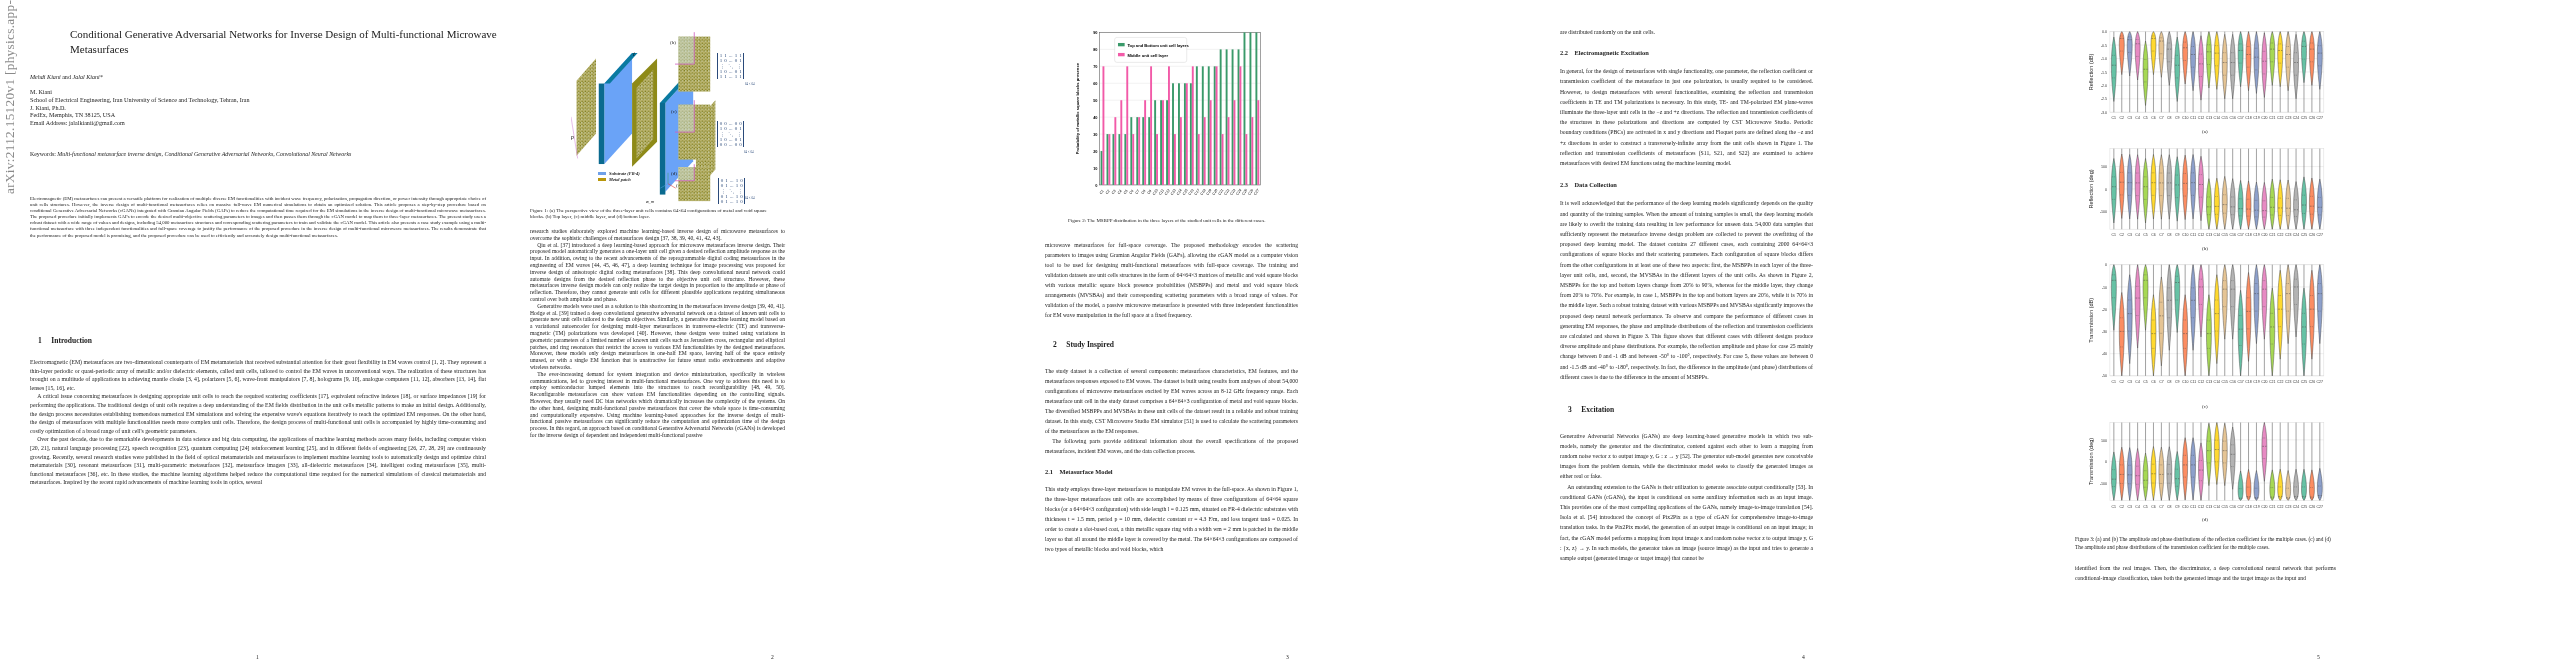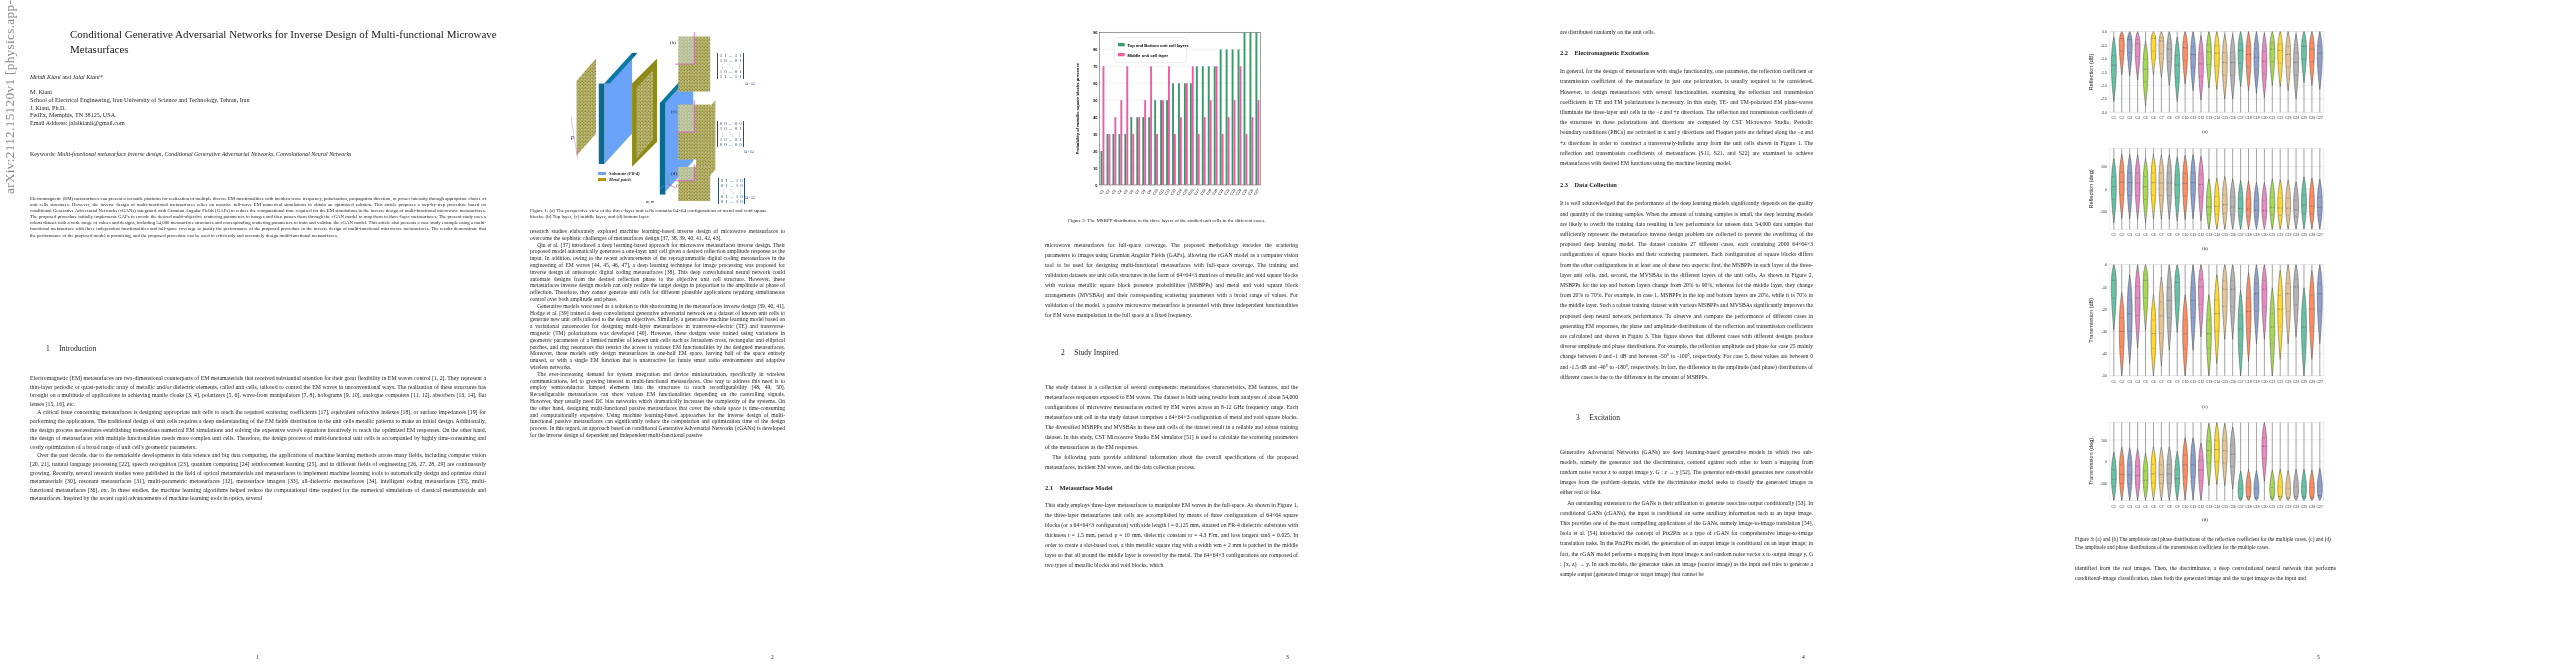--- a/index.html
+++ b/index.html
@@ -12,21 +12,21 @@
   .para.indent { text-indent:7.2px; }
   .page-num { position:absolute; bottom:6.7px; width:100%; text-align:center; font-size:5.6px; }
   .arxiv-stamp { position:absolute; left:2.2px; top:11px; width:13.3px; height:183px; }
   .arxiv-stamp span { position:absolute; left:0; top:183px; transform-origin:left top; transform:rotate(-90deg);
       font-family:"Liberation Serif",serif; font-size:13.3px; color:#8a8a8a; white-space:nowrap; letter-spacing:0.3px; }
   .title { position:absolute; left:30px; top:27px; width:456px; font-size:11px; line-height:14.5px;margin-left:40px; }
   .authors { position:absolute; left:30px; top:74px; font-size:6.1px; }
   .affil { position:absolute; left:30px; top:89px; font-size:6.1px; line-height:7.8px; }
   .keywords { position:absolute; left:30px; top:150px; width:456px; font-size:5.9px; line-height:8.3px; }
   .abstract { position:absolute; left:30px; top:196px; width:456px; font-size:4.8px; line-height:6.1px; text-align:justify; }
-  .section-h { font-weight:normal; font-size:7.5px; margin:16px; }
+  .section-h { font-weight:bold; font-size:7.5px; margin:8px; }
   .subsection-h { font-weight:bold; font-size:6.4px; margin:0; }
   .sec-num { display:inline-block; width:13.3px; }
   .sub-num { display:inline-block; width:14.5px; }
   .caption { position:absolute; font-size:5px; line-height:6.1px; }
   .fig-panel-label { position:absolute; font-size:5px; }
   .matrix { position:absolute; font-family:"Liberation Serif",serif; color:#2a4a7a; font-size:5px; line-height:5.3px;
             border-left:0.6px solid #2a4a7a; border-right:0.6px solid #2a4a7a; padding:0 1.7px; }
   .matrix .row { display:flex; justify-content:space-between; width:22px; }
   .matrix-size { position:absolute; font-size:3.1px; color:#2a4a7a; }
   .legend-box { position:absolute; }

